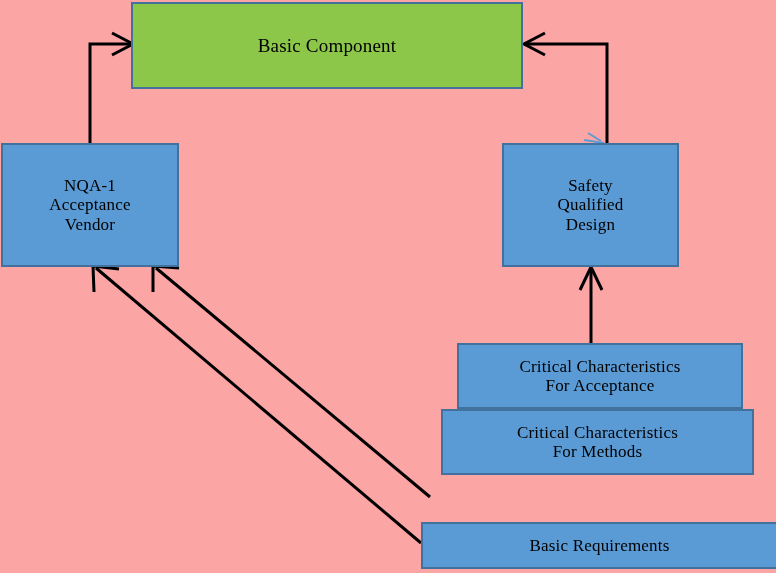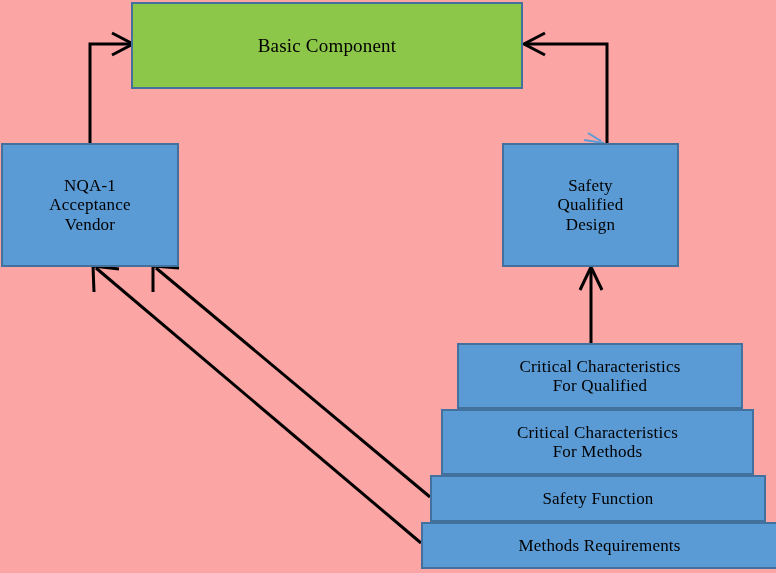--- a/index.html
+++ b/index.html
@@ -121,32 +121,29 @@
     <span class="label">
       <span>Safety</span><br>
       <span>Qualified</span><br>
       <span>Design</span>
     </span>
   </div>
 
   <div class="node node-blue" style="left:457px; top:343px; width:286px; height:66px; font-size:17px;">
     <span class="label">
       <span>Critical Characteristics</span><br>
-      <span>For Qualified</span>
+      <span>For Acceptance</span>
     </span>
   </div>
 
   <div class="node node-blue" style="left:441px; top:409px; width:313px; height:66px; font-size:17px;">
     <span class="label">
       <span>Critical Characteristics</span><br>
       <span>For Methods</span>
     </span>
   </div>
 
-  <div class="node node-blue" style="left:430px; top:475px; width:336px; height:47px; font-size:17px;">
-    <span class="label">Safety Function</span>
-  </div>
 
   <div class="node node-blue" style="left:421px; top:522px; width:357px; height:47px; font-size:17px;">
-    <span class="label">Methods Requirements</span>
+    <span class="label">Basic Requirements</span>
   </div>
 
 </div>
 
 </body></html>

